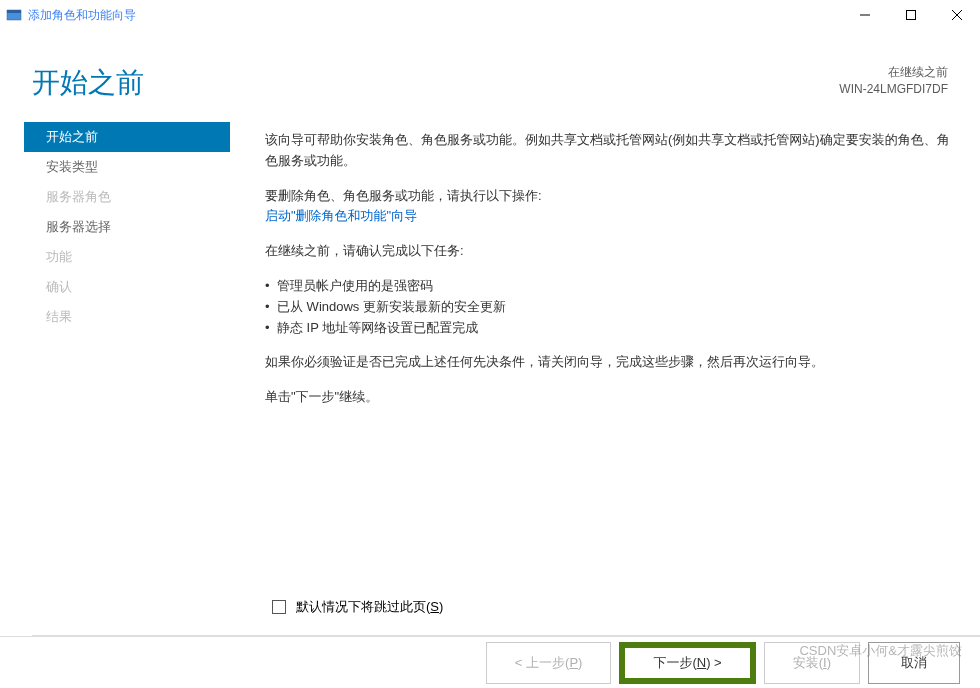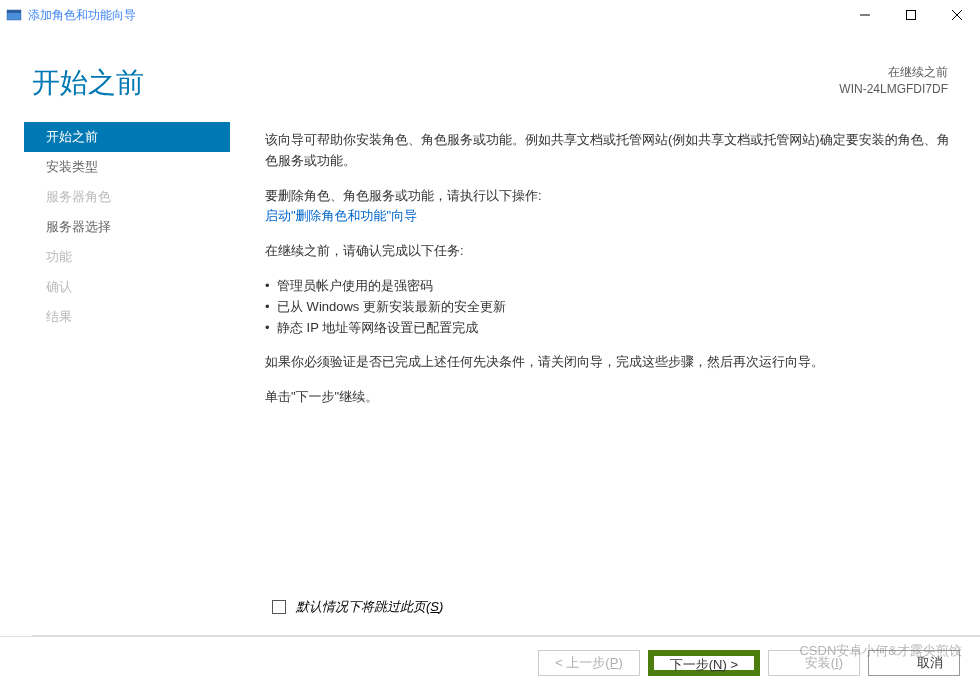--- a/index.html
+++ b/index.html
@@ -115,21 +115,20 @@
       position: absolute;
       left: 0;
     }
     .skip-row {
       position: absolute;
       left: 272px;
       bottom: 72px;
       display: flex;
       align-items: center;
       font-size: 13px;
-      font-style: italic;
     }
     .skip-checkbox {
       width: 14px;
       height: 14px;
       border: 1px solid #555;
       margin-right: 10px;
       cursor: pointer;
     }
     .footer {
       position: absolute;
@@ -138,29 +137,28 @@
       right: 0;
       height: 52px;
       border-top: 1px solid #ddd;
       display: flex;
       justify-content: flex-end;
       align-items: center;
       padding-right: 20px;
       gap: 8px;
     }
     .wiz-btn {
-      height: 26px;
+      height: 42px;
       min-width: 92px;
-      padding: 0 16px;
+      padding: 0 28px;
       font-size: 13px;
       background: #fff;
       border: 1px solid #999;
       color: #333;
       cursor: pointer;
-      text-align: right;
     }
     .wiz-btn.primary {
       border: 6px solid #4d7c0f;
     }
     .wiz-btn.disabled {
       color: #b0b0b0;
       border-color: #ccc;
       cursor: default;
     }
     .watermark {

